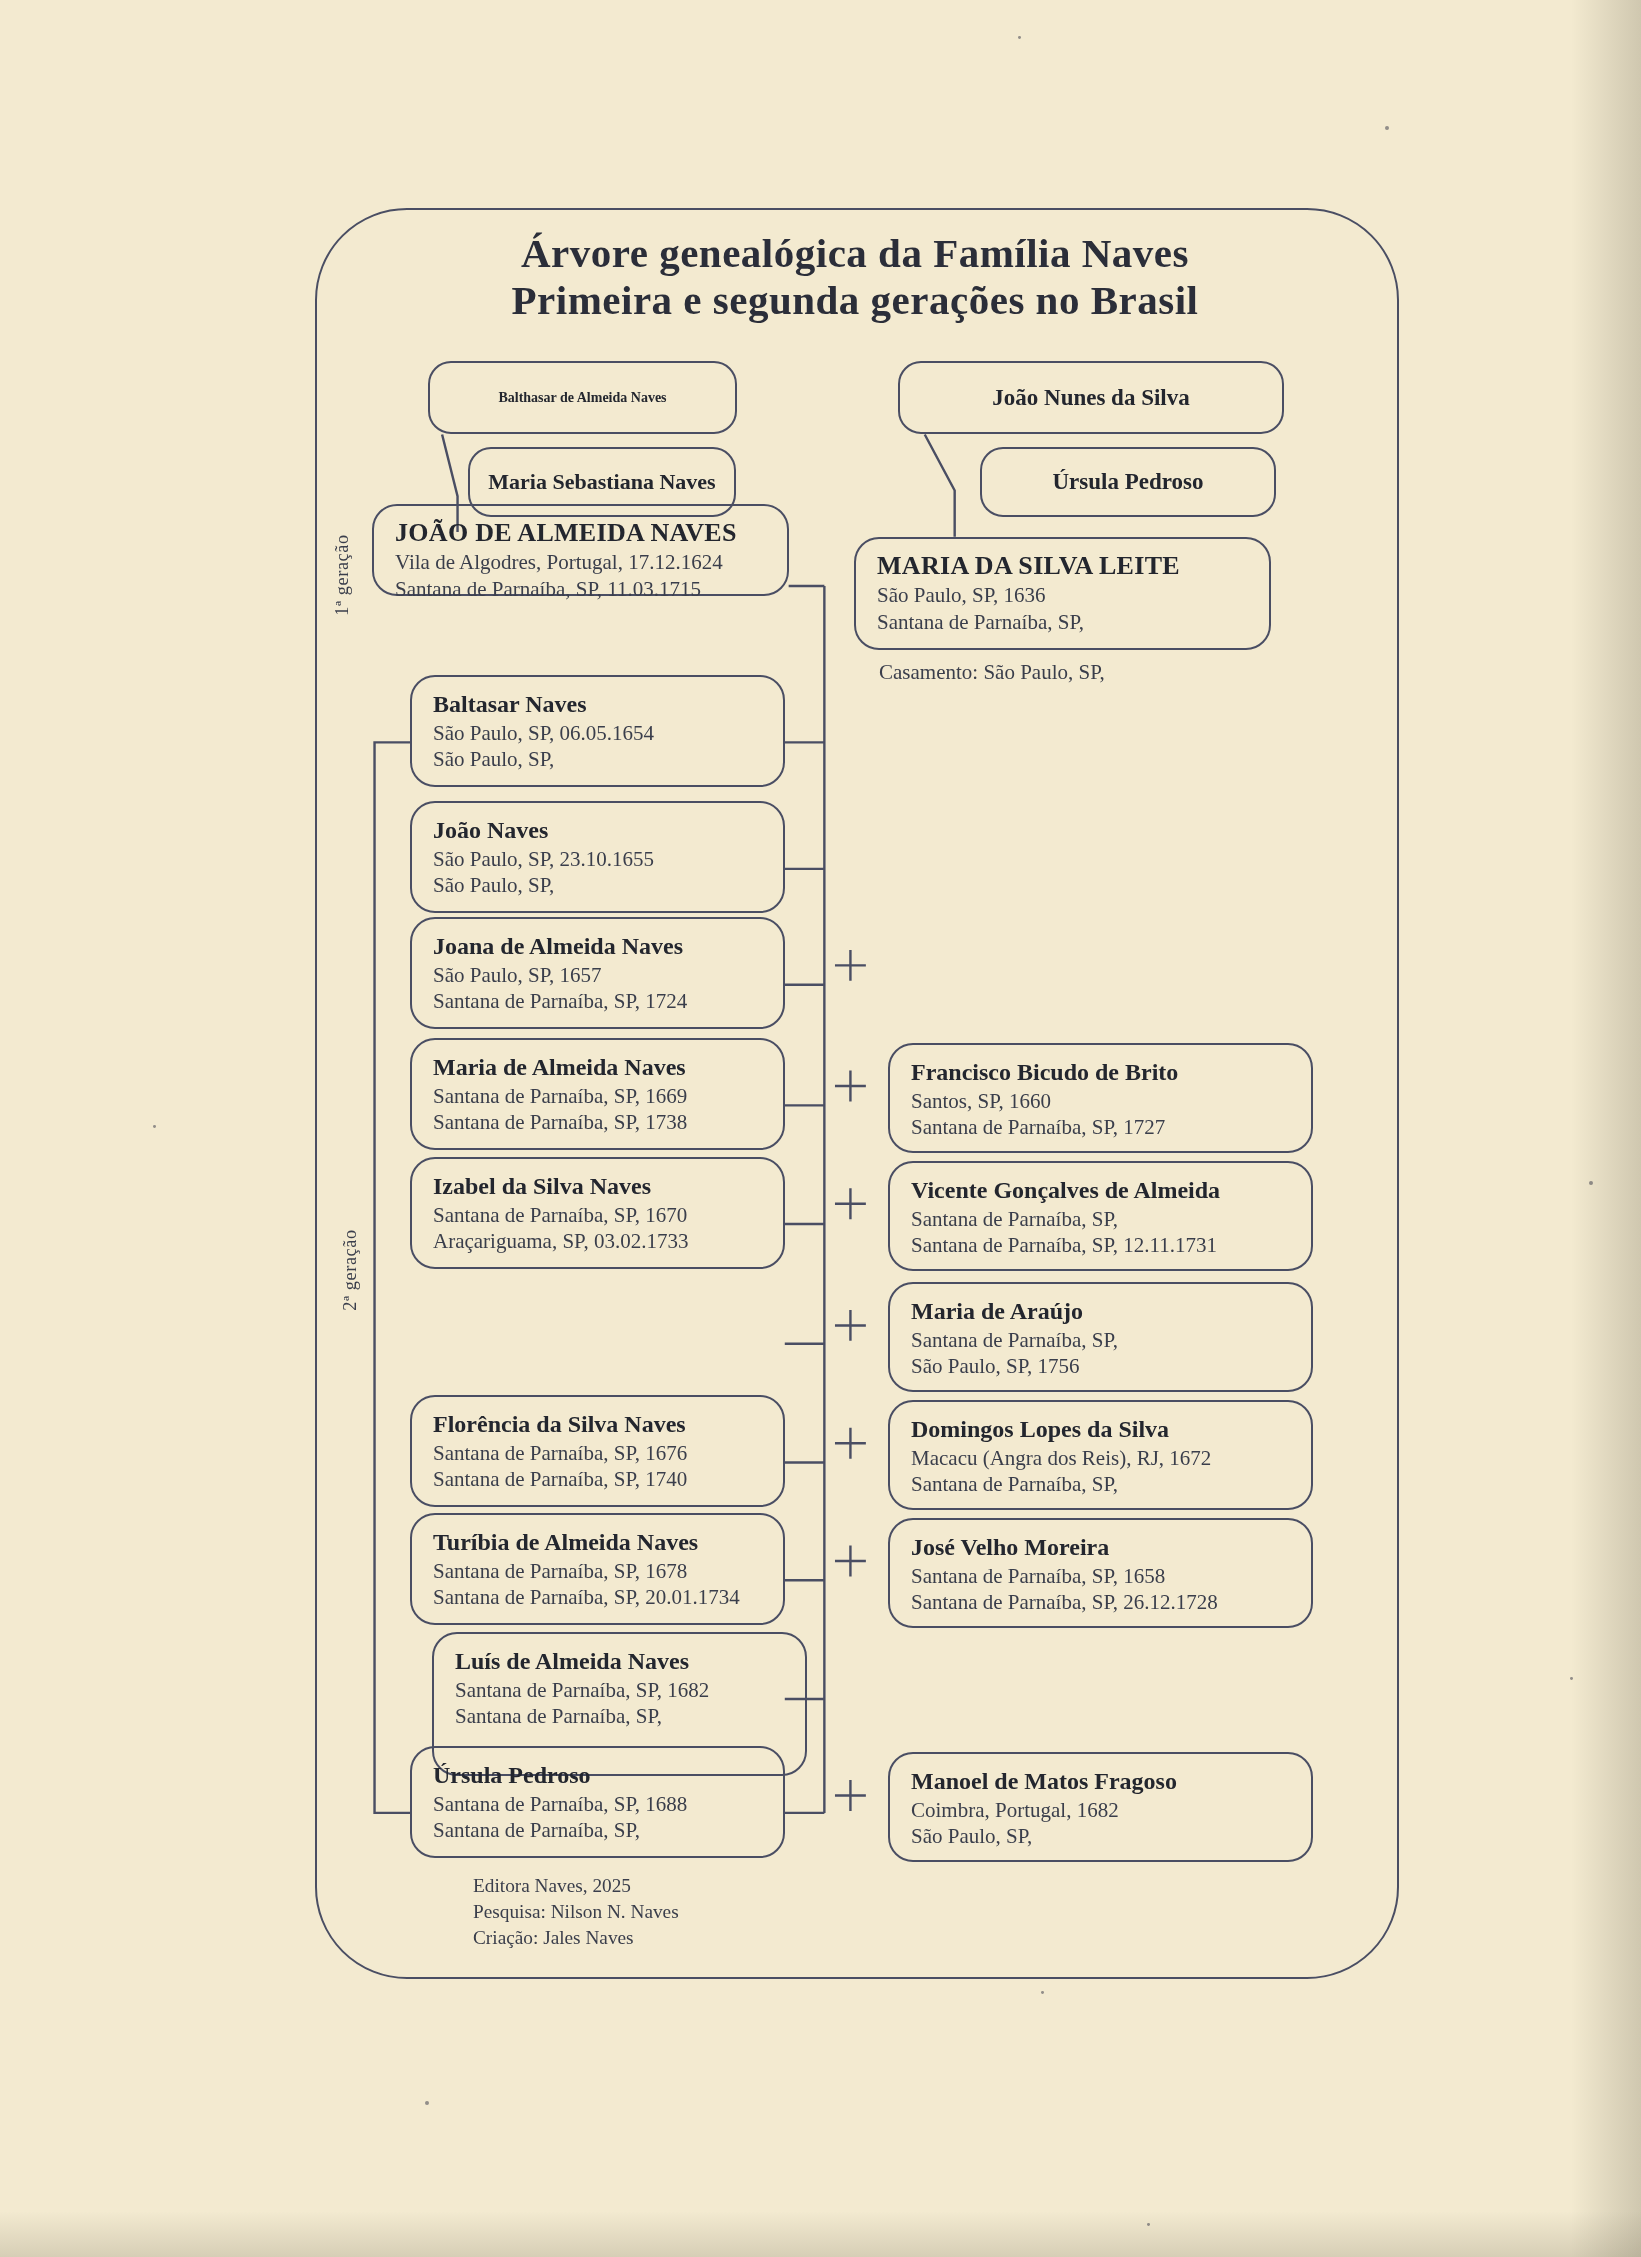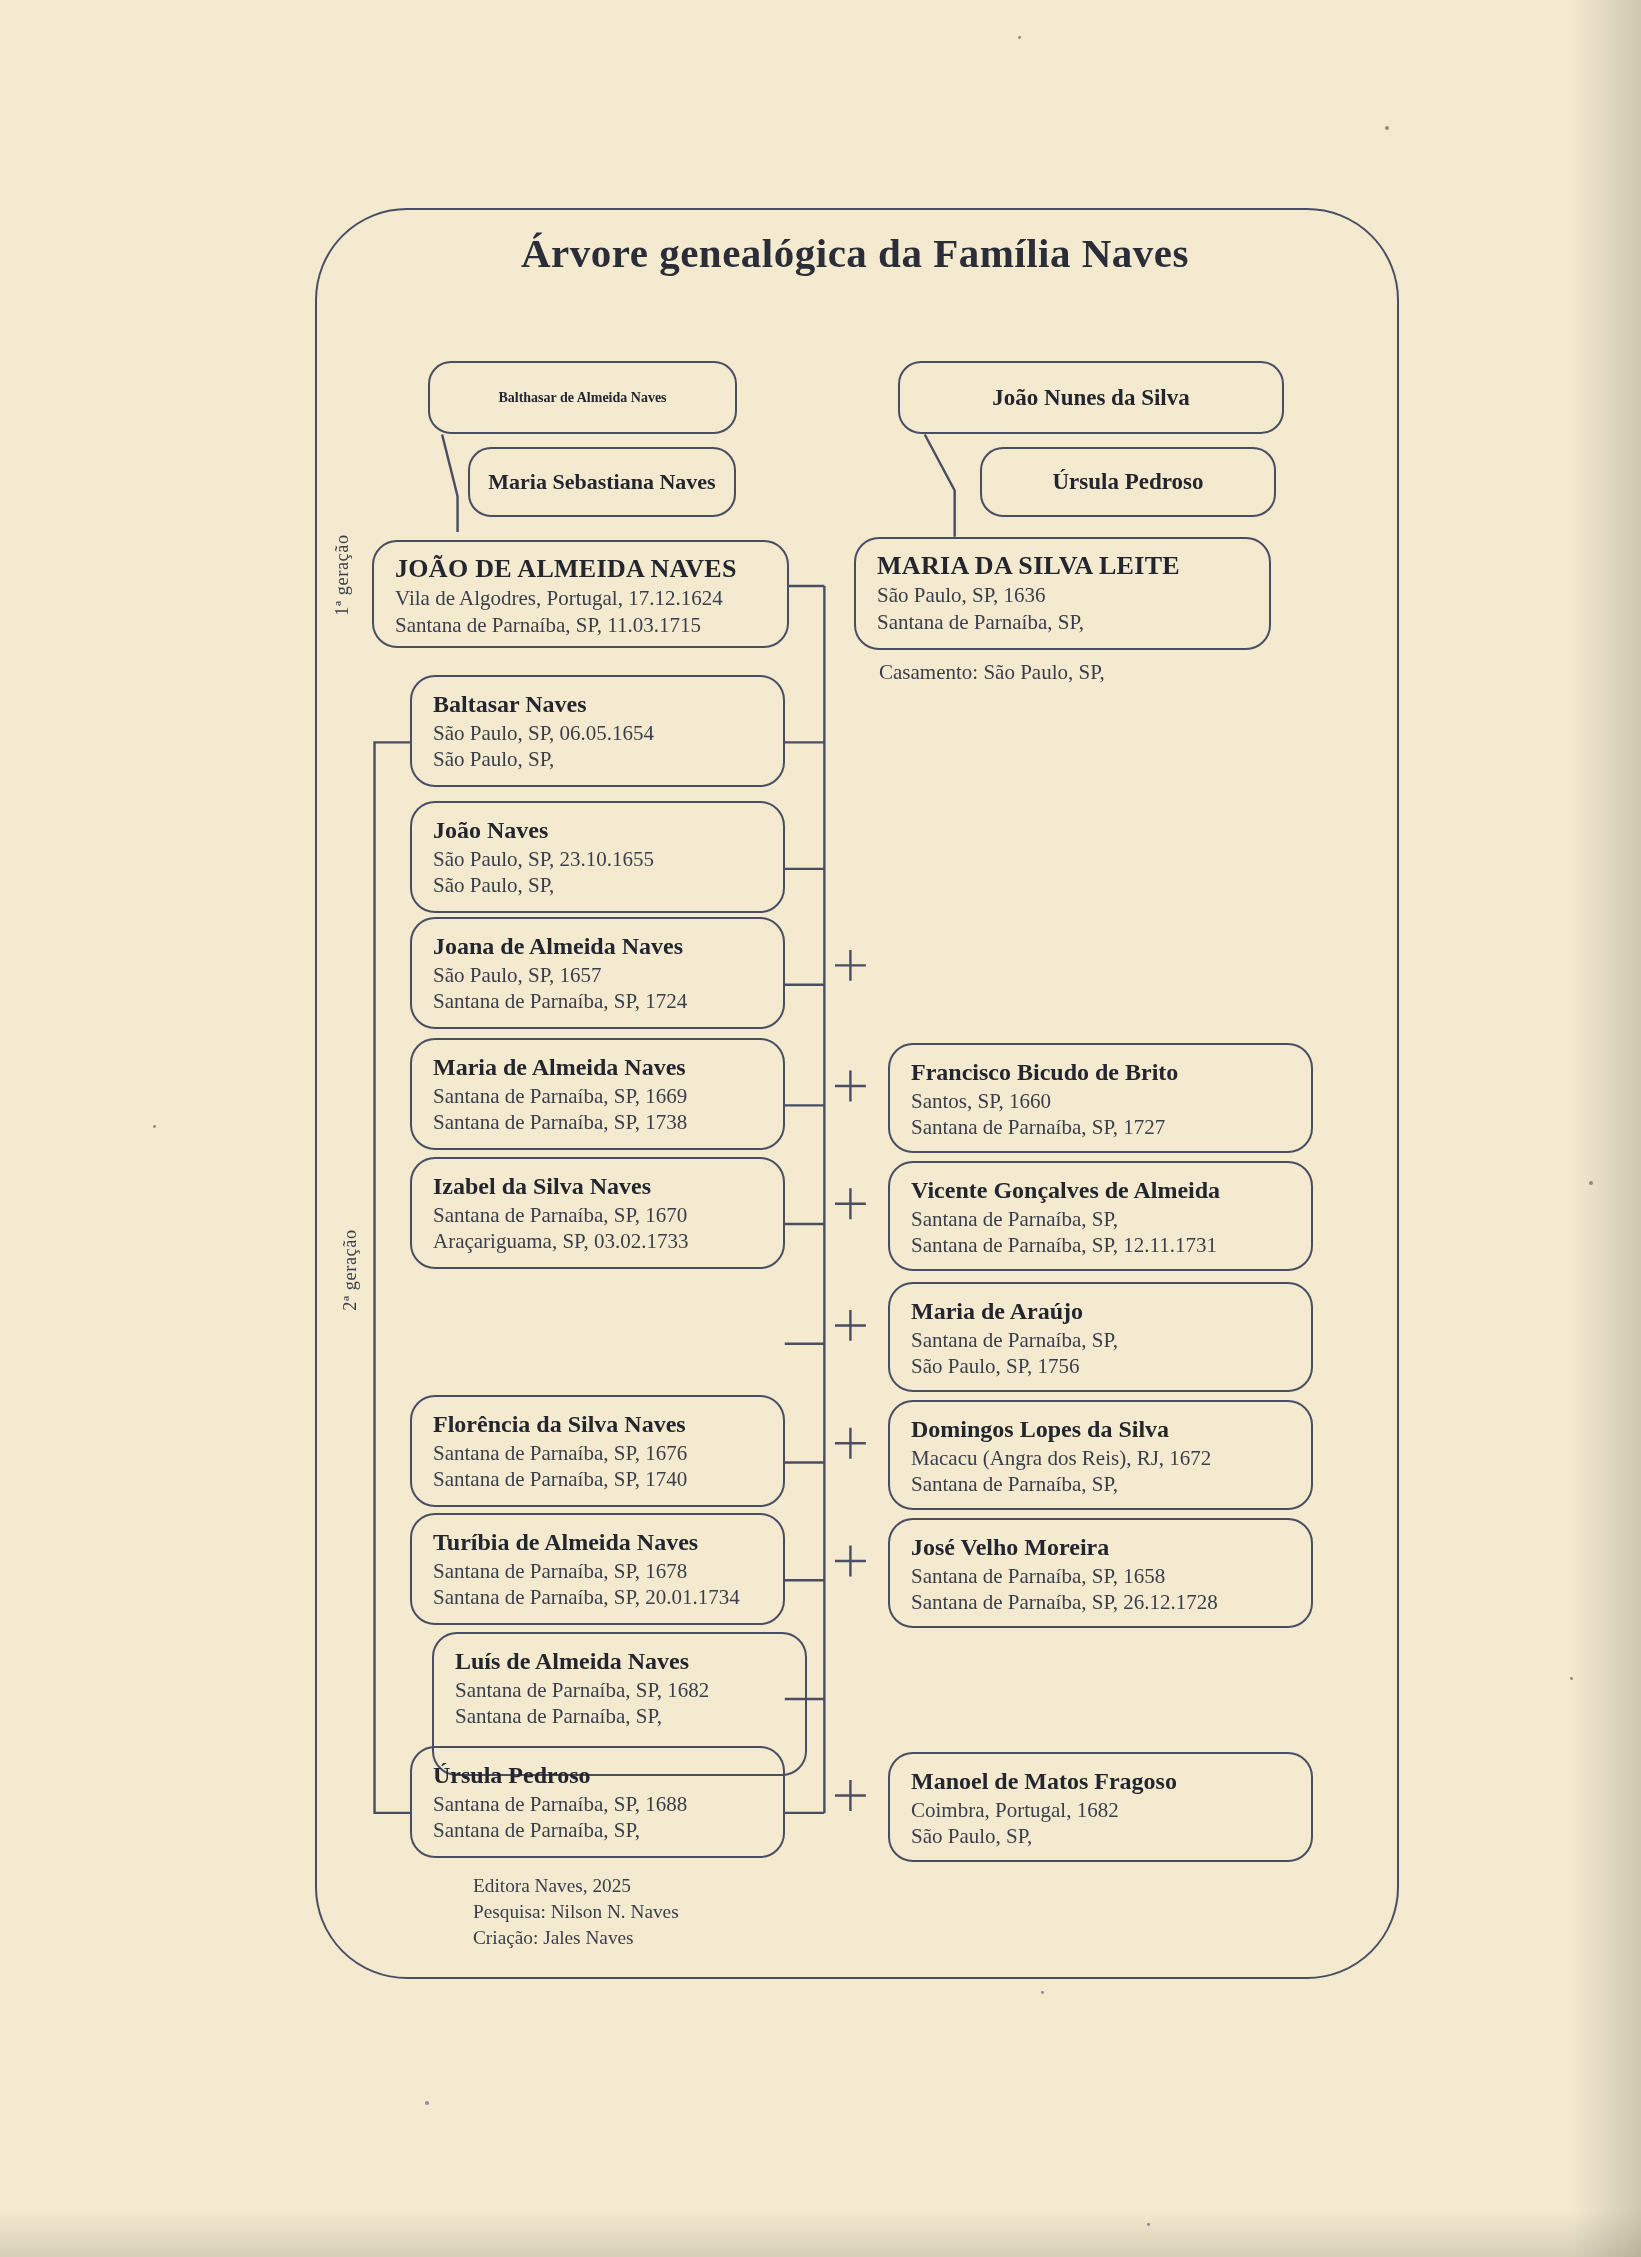--- a/index.html
+++ b/index.html
@@ -118,31 +118,32 @@
       </g>
     <g>
         <path d="M865 1860 H897 M881 1844 V1876"></path>
       </g>
   </svg>
 
   <div class="outer-frame"></div>
 
   <div class="doc-title">
     <div>Árvore genealógica da Família Naves</div>
+    <div>Primeira e segunda gerações no Brasil</div>
   </div>
 
   <div class="gen-label" style="left:342px;top:575px">1ª geração</div>
   <div class="gen-label" style="left:350px;top:1270px">2ª geração</div>
 
   <div class="gbox" style="left:428px;top:361px;width:309px;height:73px;font-size:14px">Balthasar de Almeida Naves</div>
   <div class="gbox" style="left:468px;top:447px;width:268px;height:70px;font-size:22px">Maria Sebastiana Naves</div>
   <div class="gbox" style="left:898px;top:361px;width:386px;height:73px">João Nunes da Silva</div>
   <div class="gbox" style="left:980px;top:447px;width:296px;height:70px">Úrsula Pedroso</div>
 
-  <div class="pbox g1box" style="left:372px;top:540px;width:417px;height:108px">
+  <div class="pbox g1box" style="left:372px;top:504px;width:417px;height:92px">
     <div class="pname">JOÃO DE ALMEIDA NAVES</div>
     <div class="pline">Vila de Algodres, Portugal, 17.12.1624</div>
     <div class="pline">Santana de Parnaíba, SP, 11.03.1715</div>
   </div>
   <div class="pbox g1box" style="left:854px;top:537px;width:417px;height:113px">
     <div class="pname">MARIA DA SILVA LEITE</div>
     <div class="pline">São Paulo, SP, 1636</div>
     <div class="pline">Santana de Parnaíba, SP,</div>
   </div>
   <div class="marriage-note">Casamento: São Paulo, SP,</div>

